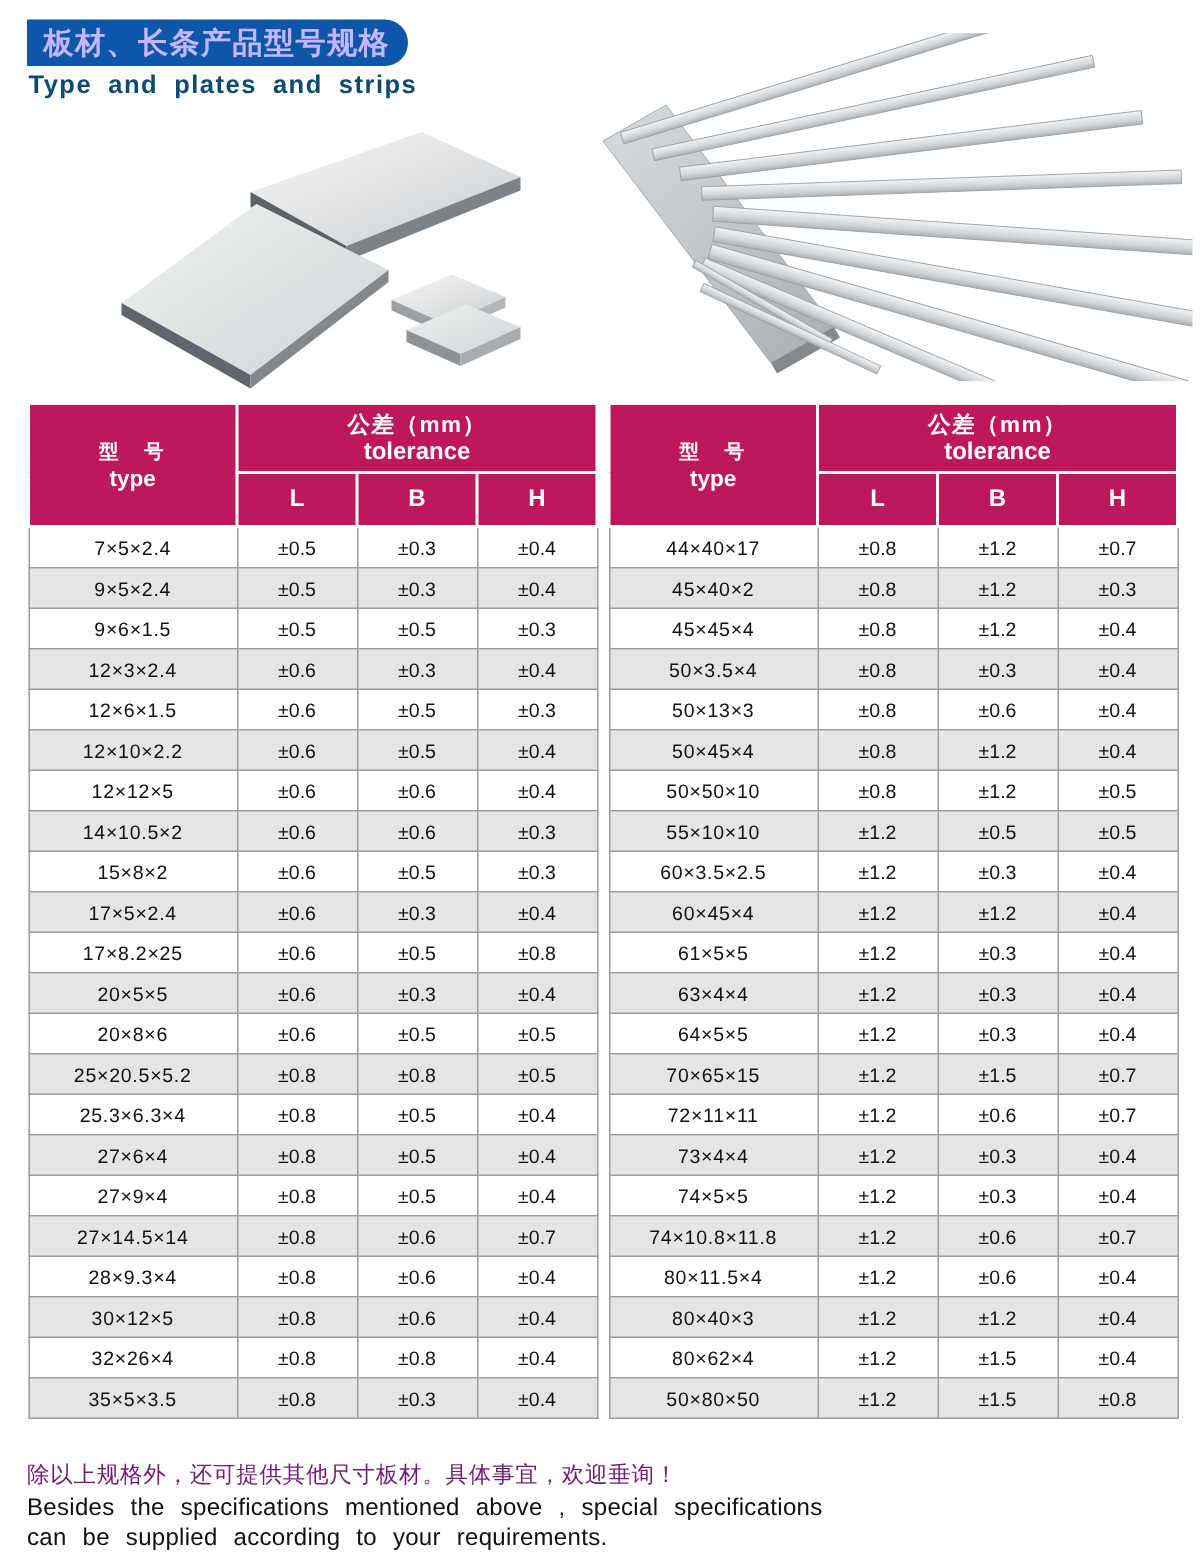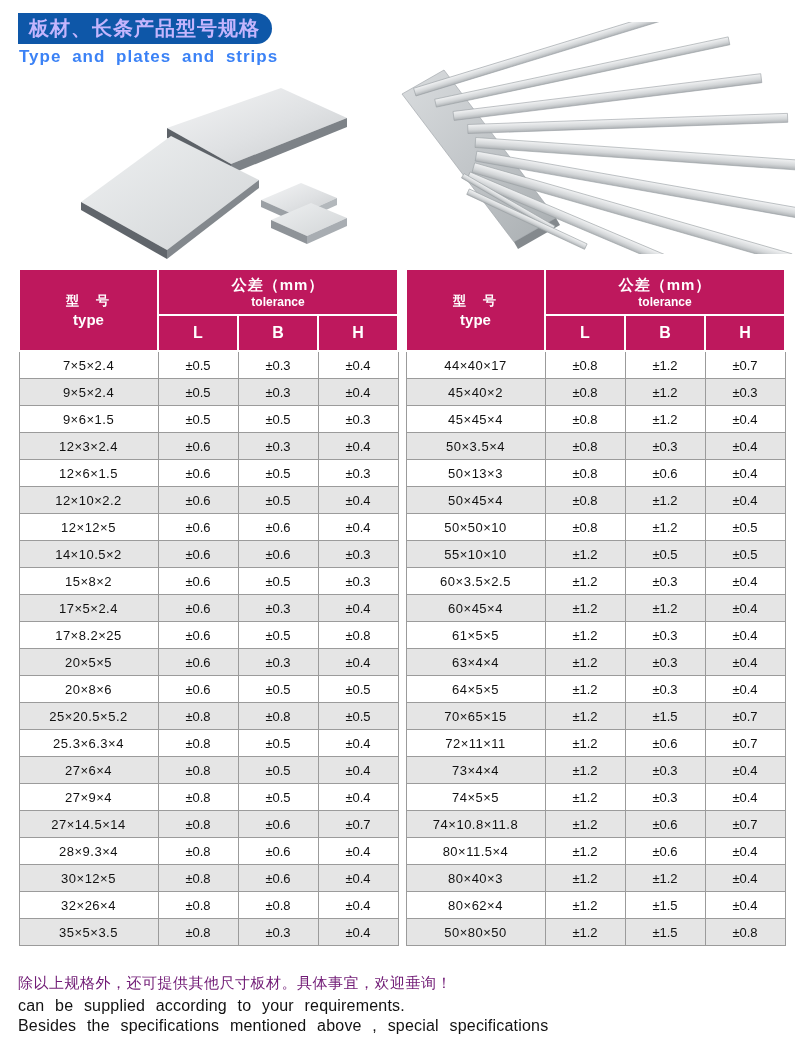--- a/index.html
+++ b/index.html
@@ -12,21 +12,21 @@
     position:absolute;left:18px;top:13px;width:254px;height:31px;
     background:#0e57a8;border-radius:0 16px 16px 0;
     display:flex;align-items:center;
   }
   .banner-text{
     color:#c4b5fd;font-size:20px;font-weight:bold;letter-spacing:1px;
     padding-left:11px;white-space:nowrap;
   }
   .subtitle{
     position:absolute;left:19px;top:47px;
-    font-size:17px;font-weight:bold;color:#3b82f6;
+    font-size:17px;font-weight:bold;color:#0c4a6e;
     letter-spacing:1px;word-spacing:5px;
   }
   
   .img-plates{position:absolute;left:55px;top:80px;}
   .img-strips{position:absolute;left:388px;top:22px;}
   
   .tables-wrap{position:absolute;left:18px;top:268px;width:764px;display:flex;gap:6px;}
   table.spec{
     border-collapse:collapse;table-layout:fixed;width:379px;
     font-size:13px;
@@ -35,21 +35,21 @@
   table.spec col.c-tol{width:80px;}
   table.spec thead th{
     background:#be185d;color:#fff;border:2px solid #fff;
     font-weight:bold;text-align:center;vertical-align:middle;padding:0;
   }
   th.th-type{font-size:15px;}
   th.th-type .cn{font-size:13px;letter-spacing:2px;}
   th.th-type .en{font-size:15px;font-weight:bold;margin-top:1px;}
   th.th-tol{height:44px;}
   th.th-tol .cn{font-size:15px;letter-spacing:1px;}
-  th.th-tol .en{font-size:12px;margin-top:0;}
+  th.th-tol .en{font-size:16px;margin-top:0;}
   th.th-lbh{height:34px;font-size:16px;}
   table.spec tbody td{
     border:1px solid #9b9b9b;text-align:center;height:26px;
     padding:0;color:#111;background:#fff;
   }
   table.spec tbody tr:nth-child(even) td{background:#e5e5e5;}
   td.td-type{letter-spacing:0.5px;margin-left:16px;}
   
   .footer{position:absolute;left:18px;top:974px;width:770px;}
   .footer .cn{font-size:15px;color:#701a75;letter-spacing:0.5px;margin-bottom:3px;font-family:Liberation Serif, serif;}
@@ -468,15 +468,15 @@
           <td>±1.2</td>
           <td>±1.5</td>
           <td>±0.8</td>
         </tr>
       </tbody>
   </table>
 </div>
 
 <div class="footer">
   <div class="cn">除以上规格外，还可提供其他尺寸板材。具体事宜，欢迎垂询！</div>
+  <div class="en">Besides  the  specifications  mentioned  above , special  specifications</div>
   <div class="en">can  be  supplied  according  to  your  requirements.</div>
-  <div class="en">Besides  the  specifications  mentioned  above , special  specifications</div>
 </div>
 
 </body></html>

